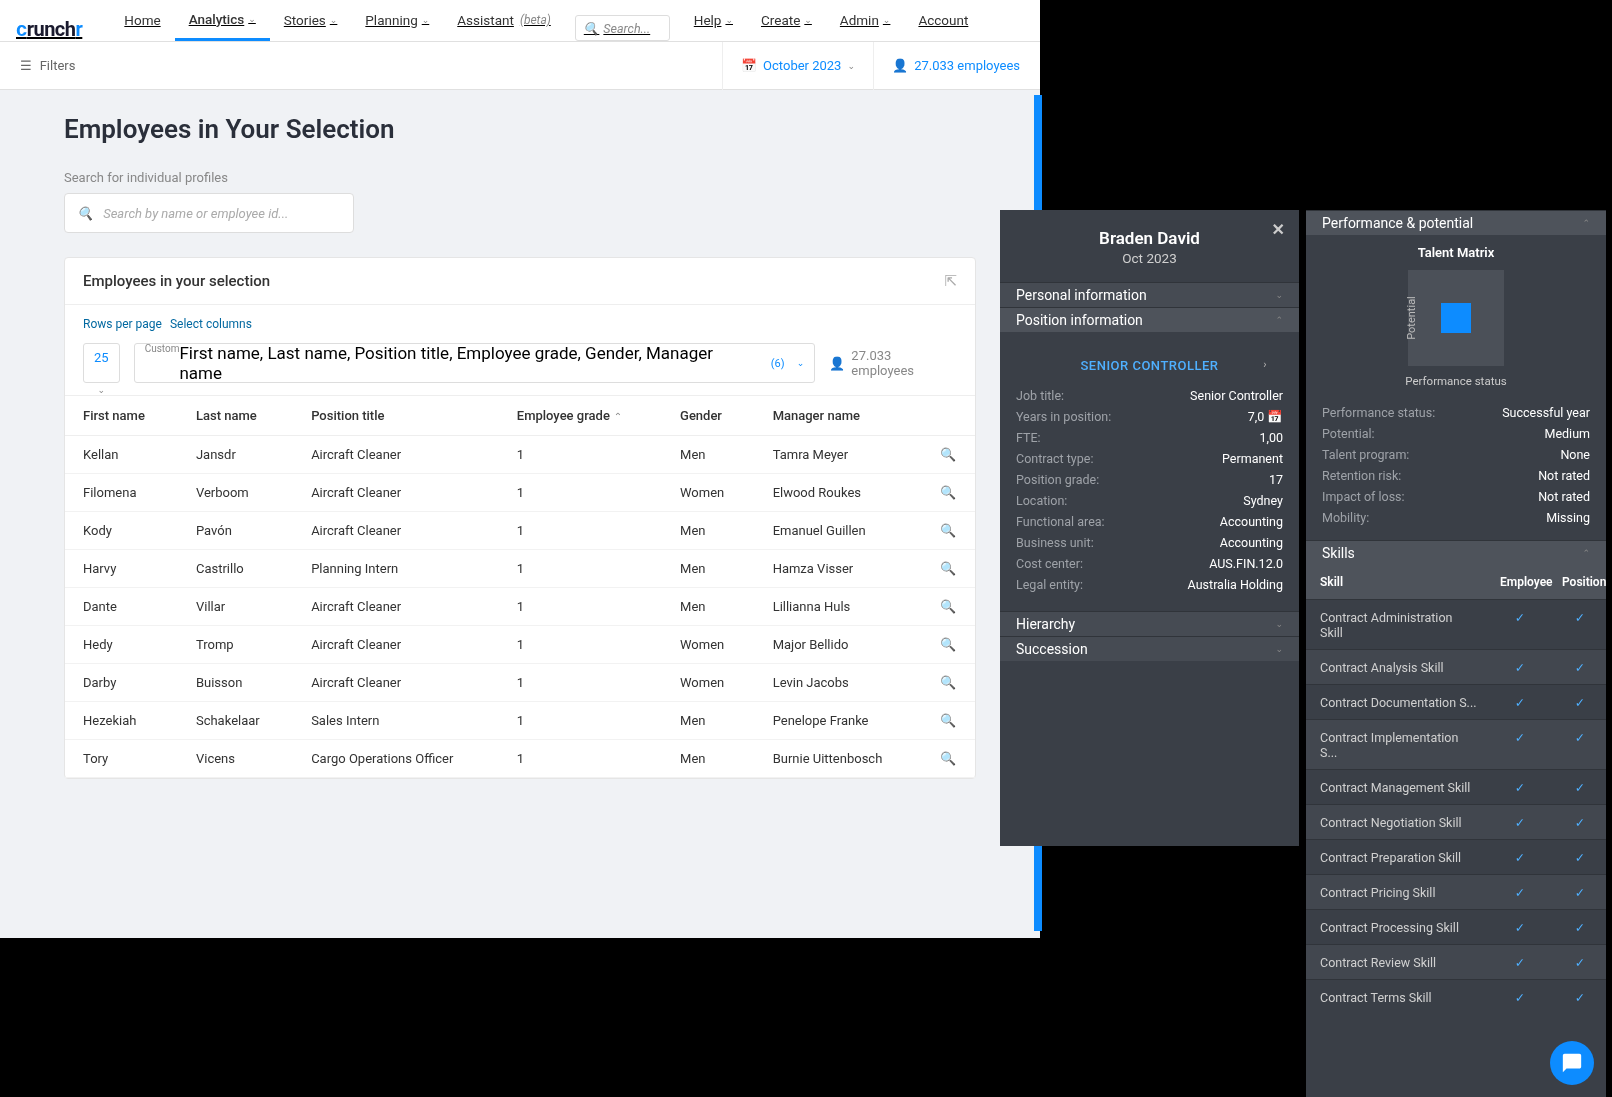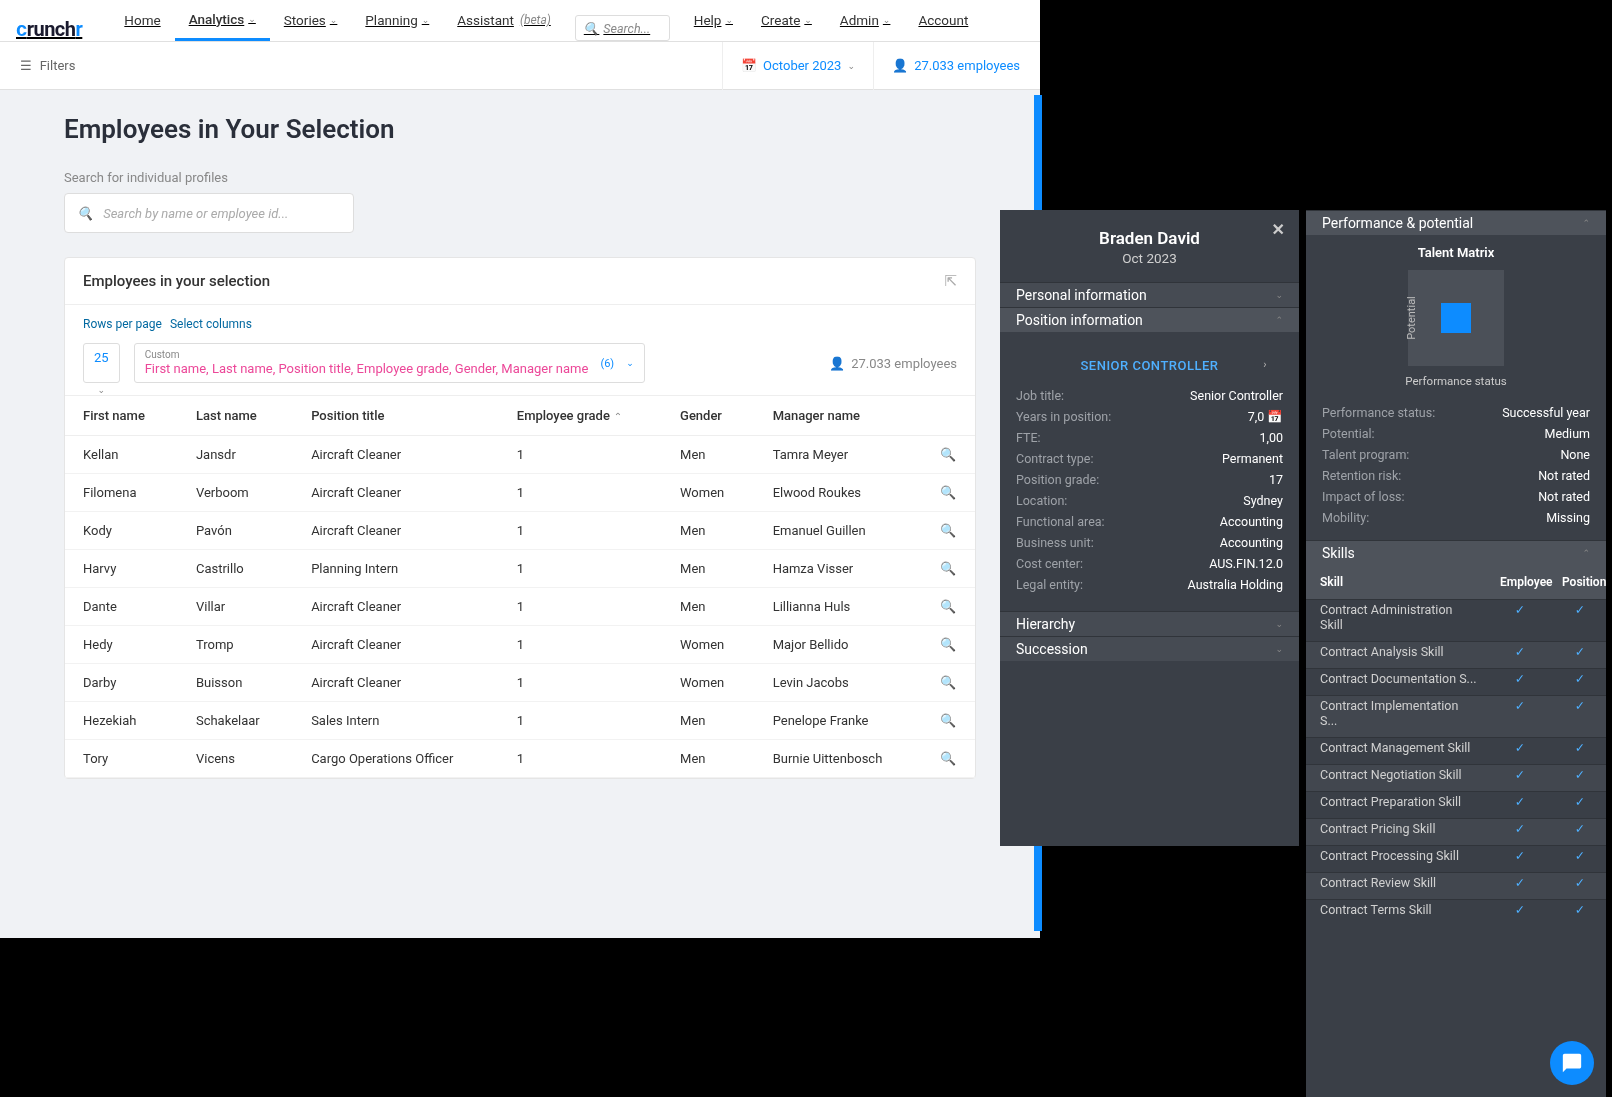--- a/index.html
+++ b/index.html
@@ -24,23 +24,23 @@
 .search-label { font-size: 13px; color: #888; margin-bottom: 8px; }
 .search-input { border: 1px solid #ddd; border-radius: 4px; background: #fff; height: 40px; width: 290px; padding: 0 12px; display: flex; align-items: center; gap: 10px; font-size: 13px; color: #aaa; font-style: italic; margin-bottom: 24px; }
 .card { background: #fff; border: 1px solid #e5e5e5; border-radius: 4px; }
 .card-head { padding: 14px 18px; font-size: 15px; font-weight: 500; color: #333; border-bottom: 1px solid #eee; display: flex; align-items: center; }
 .export-icon { margin-left: auto; color: #aaa; }
 .controls { padding: 12px 18px; display: flex; align-items: flex-end; gap: 14px; }
 .ctrl-group { display: flex; flex-direction: column; gap: 4px; }
 .ctrl-label { font-size: 12px; color: #0369a1; }
 .rows-sel { border: 1px solid #ddd; border-radius: 3px; padding: 6px 10px; height: 40px; display: flex; align-items: center; gap: 20px; color: #0d8cff; font-size: 13px; flex-direction: column; }
 .cols-sel { border: 1px solid #ddd; border-radius: 3px; padding: 3px 10px; height: 40px; min-width: 420px; display: flex; align-items: center; gap: 12px; }
-.cols-sel-inner { display: flex; flex-direction: column; line-height: 1.2; }
+.cols-sel-inner { display: flex; flex-direction: row; line-height: 1.2; }
 .custom-tag { font-size: 10px; color: #888; }
-.cols-list { font-size: 13px; color: #ec4899; }
+.cols-list { font-size: 17px; color: #000000; }
 .cols-count { color: #0d8cff; font-size: 11px; }
 .table-emp { margin-left: auto; color: #888; font-size: 13px; display: flex; align-items: center; gap: 6px; align-self: center; }
 table.data { width: 100%; border-collapse: collapse; font-size: 13px; }
 table.data th { text-align: left; padding: 12px 18px; font-weight: 500; color: #333; border-top: 1px solid #eee; border-bottom: 1px solid #eee; font-size: 13px; }
 table.data td { padding: 11px 18px; color: #333; border-bottom: 1px solid #f2f2f2; }
 table.data td.iconcell { text-align: right; color: #bbb; }
 .sort-arrow { font-size: 10px; color: #888; margin-left: 4px; }
 
 
 .panel { position: absolute; top: 210px; background: #3a3f47; color: #d0d0d0; font-size: 13px; }
@@ -63,21 +63,21 @@
 .matrix-ylabel { position: absolute; left: -18px; top: 50%; transform: translateY(-50%) rotate(-90deg); font-size: 11px; color: #bbb; }
 .matrix-xlabel { text-align: center; font-size: 11.5px; color: #ccc; margin-bottom: 10px; }
 .perf-list { padding: 4px 16px 12px; }
 .skills-head { background: #4e535b; display: flex; font-size: 12px; font-weight: 600; color: #fff; }
 .skills-head > div { padding: 10px 8px 10px 14px; }
 .sk-col1 { flex: 1; }
 .sk-col2 { width: 62px; text-align: center; }
 .sk-col3 { width: 58px; text-align: center; }
 .skills-row { display: flex; font-size: 12.5px; border-top: 1px solid #30343a; }
 .skills-row:nth-child(even) { background: #42474f; }
-.skills-row > div { padding: 2px 8px 9px 14px; }
+.skills-row > div { padding: 10px 8px 9px 14px; }
 .check { color: #4fb0ff; }
 .chat-bubble { position: absolute; right: 12px; bottom: 12px; width: 44px; height: 44px; border-radius: 50%; background: #0d8cff; display: flex; align-items: center; justify-content: center; }
 .chat-bubble svg { width: 22px; height: 22px; fill: #fff; }
 .border-divider { position:absolute; left:1034px; top:95px; width:8px; height:836px; background:#0d8cff; }
 </style>
 </head>
 <body>
 
 <div class="app">
   <div class="main-area">

